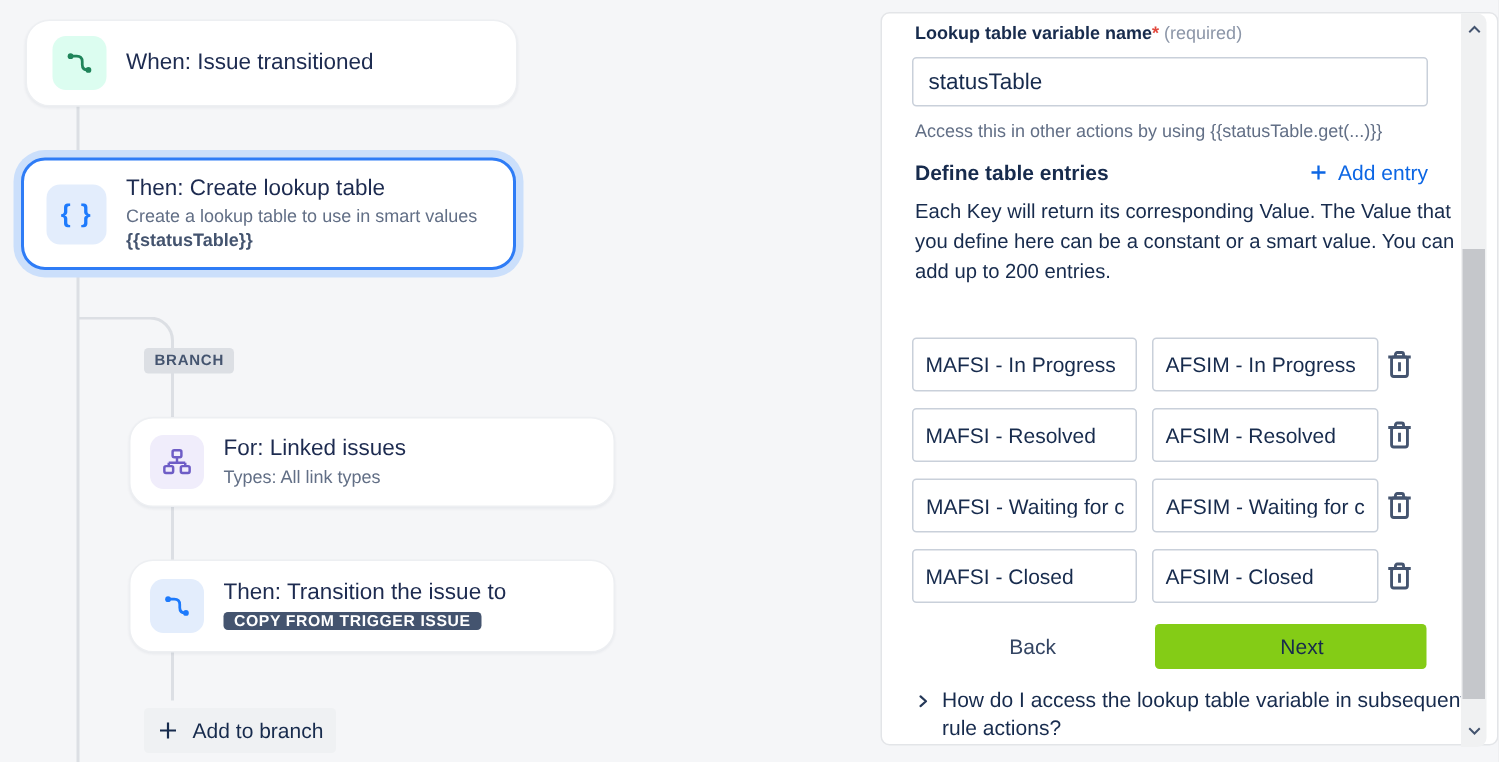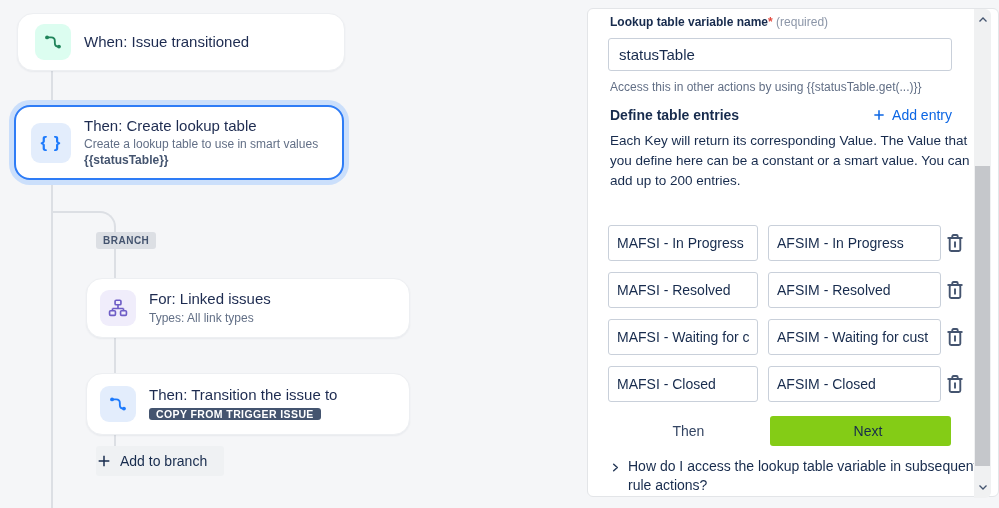--- a/index.html
+++ b/index.html
@@ -53,23 +53,23 @@
     background:#dcdfe4; color:#44546f; font-size:10px; font-weight:bold;
     letter-spacing:.5px; border-radius:3px; padding:0 7px;
     display:flex; align-items:center;
   }
   .copy-badge {
     display:inline-block; margin-top:3px; background:#44546f; color:#fff;
     font-size:10.5px; font-weight:bold; letter-spacing:.4px;
     padding:0 7px; border-radius:3px;
   }
   .add-branch {
-    position:absolute; left:96px; top:446px; width:128px; height:30px;
+    position:absolute; left:96px; top:472px; width:128px; height:30px;
     background:#eff1f3; border:none; border-radius:3px; cursor:pointer;
-    display:flex; align-items:center; gap:8px;
+    display:flex; align-items:center; justify-content:center; gap:8px;
     font-family:inherit; font-size:14px; color:#172b4d;
   }
 
   
   .panel {
     position:absolute; left:587px; top:8px; width:412px; height:489px;
     background:#fff; border:1px solid #e3e5e8; border-radius:6px;
   }
   .fld-label { position:absolute; left:22px; top:6px; font-size:12px; font-weight:bold; color:#172b4d; }
   .req-star  { color:#e2483d; font-weight:bold; }
@@ -97,21 +97,21 @@
   .col-headers .vh { position:absolute; left:160px; top:0; }
 
   .rows { position:absolute; left:20px; top:216px; display:flex; flex-direction:column; gap:11px; }
   .entry-row { display:flex; align-items:center; }
   .cell-input {
     height:32px; border:1px solid #c9d0da; border-radius:3px; background:#fff;
     font-family:inherit; font-size:14px; color:#172b4d; padding:17px 8px;
     white-space:nowrap; overflow:hidden;
   }
   .key-cell   { width:150px; margin-right:10px; }
-  .value-cell { width:173px; }
+  .value-cell { width:151px; }
   .trash-btn  { background:none; border:none; cursor:pointer; padding:2px; display:flex; }
 
   .footer-btns { position:absolute; left:27px; top:407px; width:336px; display:flex; }
   .btn {
     height:30px; border:none; border-radius:3px; font-family:inherit;
     font-size:14px; color:#172b4d; cursor:pointer;
     display:flex; align-items:center; justify-content:center;
   }
   .btn-back { width:160px; background:transparent; color:#344563; }
   .btn-next { width:196px; background:#84cc16; margin-left:8px;padding-left:15px; }
@@ -294,21 +294,21 @@
                 <path d="M9.3 7V5.3c0-.7.5-1.3 1.2-1.3h3c.7 0 1.2.6 1.2 1.3V7"></path>
               <rect x="6.7" y="7" width="10.6" height="13" rx="1.5"></rect>
                 <path d="M12 10.5v6"></path>
             </svg>
           </span>
         </button>
       </div>
     </div>
 
     <div class="footer-btns">
-      <button class="btn btn-back">Then</button>
+      <button class="btn btn-back">Back</button>
       <button class="btn btn-next">Next</button>
     </div>
 
     <div class="help-row">
       <span class="help-chevron">
         <svg width="11" height="11" viewBox="0 0 24 24">
             <path d="M8 5l8 7-8 7" fill="none" stroke="#253858" stroke-width="3.2" stroke-linecap="round" stroke-linejoin="round"></path>
           </svg>
       </span>
       <span class="help-text">

